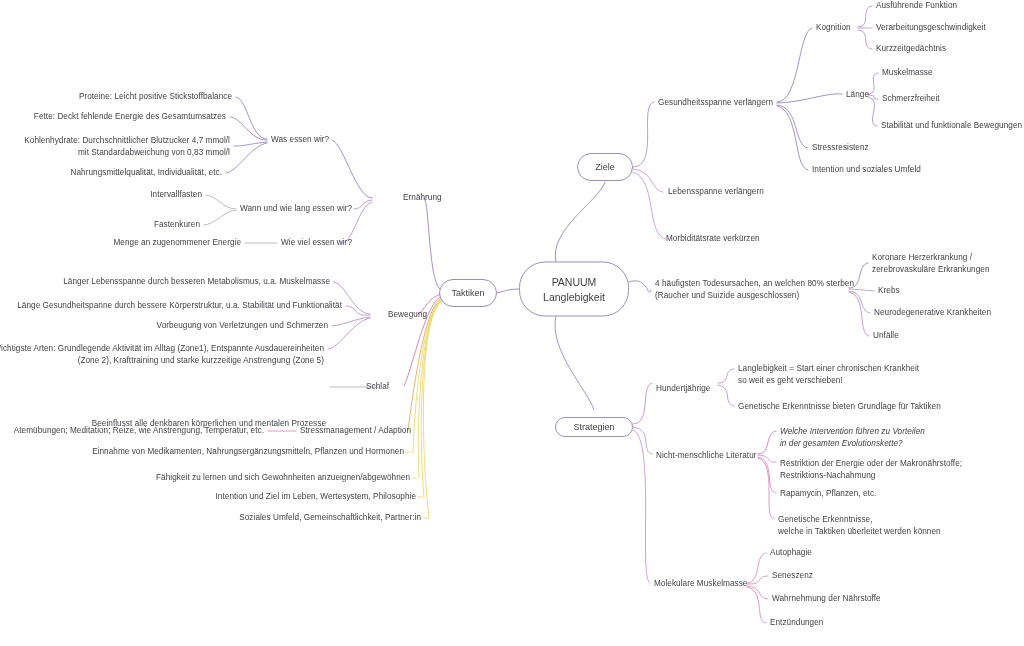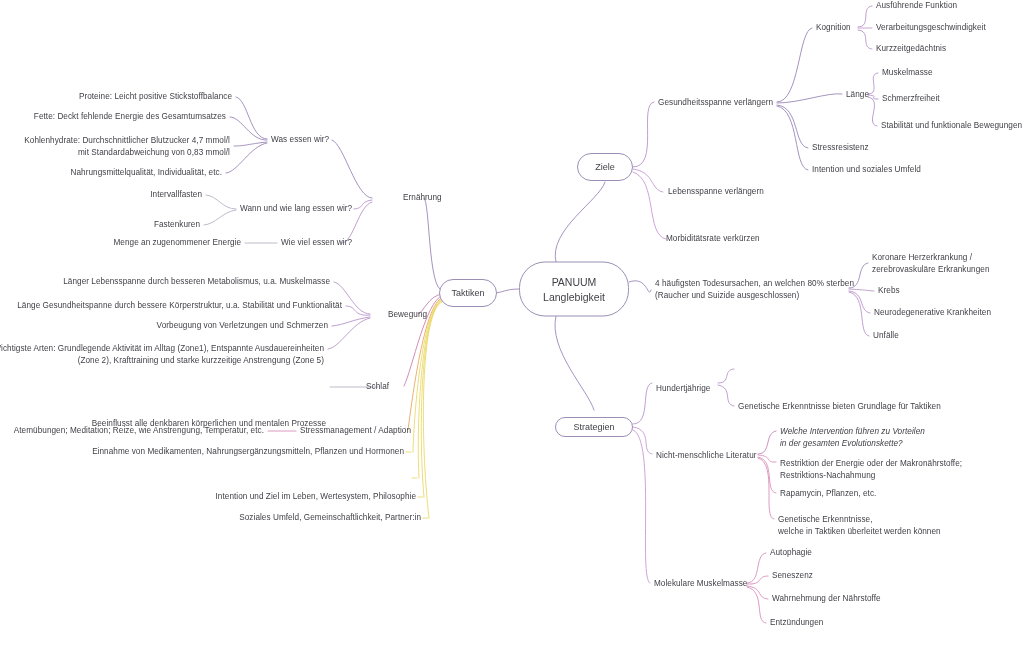--- a/index.html
+++ b/index.html
@@ -178,20 +178,22 @@
   <div class="node l" style="left:872px;top:263px;">Koronare Herzerkrankung /
 zerebrovaskuläre Erkrankungen</div>
   <div class="node l" style="left:878px;top:291px;">Krebs</div>
   <div class="node l" style="left:874px;top:313px;">Neurodegenerative Krankheiten</div>
   <div class="node l" style="left:873px;top:336px;">Unfälle</div>
 
   <div class="node l" style="left:656px;top:389px;">Hundertjährige</div>
   <div class="node l" style="left:656px;top:456px;">Nicht-menschliche Literatur</div>
   <div class="node l" style="left:654px;top:584px;">Molekulare Muskelmasse</div>
 
+  <div class="node l" style="left:738px;top:374px;">Langlebigkeit = Start einer chronischen Krankheit
+so weit es geht verschieben!</div>
   <div class="node l" style="left:738px;top:407px;">Genetische Erkenntnisse bieten Grundlage für Taktiken</div>
 
   <div class="node l" style="left:780px;top:437px;font-style:italic;">Welche Intervention führen zu Vorteilen
 in der gesamten Evolutionskette?</div>
   <div class="node l" style="left:780px;top:469px;">Restriktion der Energie oder der Makronährstoffe;
 Restriktions-Nachahmung</div>
   <div class="node l" style="left:780px;top:494px;">Rapamycin, Pflanzen, etc.</div>
   <div class="node l" style="left:778px;top:525px;">Genetische Erkenntnisse,
 welche in Taktiken überleitet werden können</div>
 
@@ -223,16 +225,17 @@
   <div class="node r" style="left:324px;top:354px;text-align:right;">Wichtigste Arten: Grundlegende Aktivität im Alltag (Zone1), Entspannte Ausdauereinheiten
 (Zone 2), Krafttraining und starke kurzzeitige Anstrengung (Zone 5)</div>
 
   <div class="node l" style="left:366px;top:387px;">Schlaf</div>
   <div class="node r" style="left:326px;top:387px;margin-top:37px;">Beeinflusst alle denkbaren körperlichen und mentalen Prozesse</div>
 
   <div class="node l" style="left:300px;top:431px;">Stressmanagement / Adaption</div>
   <div class="node r" style="left:264px;top:431px;">Atemübungen; Meditation; Reize, wie Anstrengung, Temperatur, etc.</div>
 
   <div class="node r" style="left:404px;top:452px;">Einnahme von Medikamenten, Nahrungsergänzungsmitteln, Pflanzen und Hormonen</div>
+  <div class="node r" style="left:410px;top:478px;">Fähigkeit zu lernen und sich Gewohnheiten anzueignen/abgewöhnen</div>
   <div class="node r" style="left:416px;top:497px;">Intention und Ziel im Leben, Wertesystem, Philosophie</div>
   <div class="node r" style="left:421px;top:518px;">Soziales Umfeld, Gemeinschaftlichkeit, Partner:in</div>
 
 </div>
 
 </body></html>

